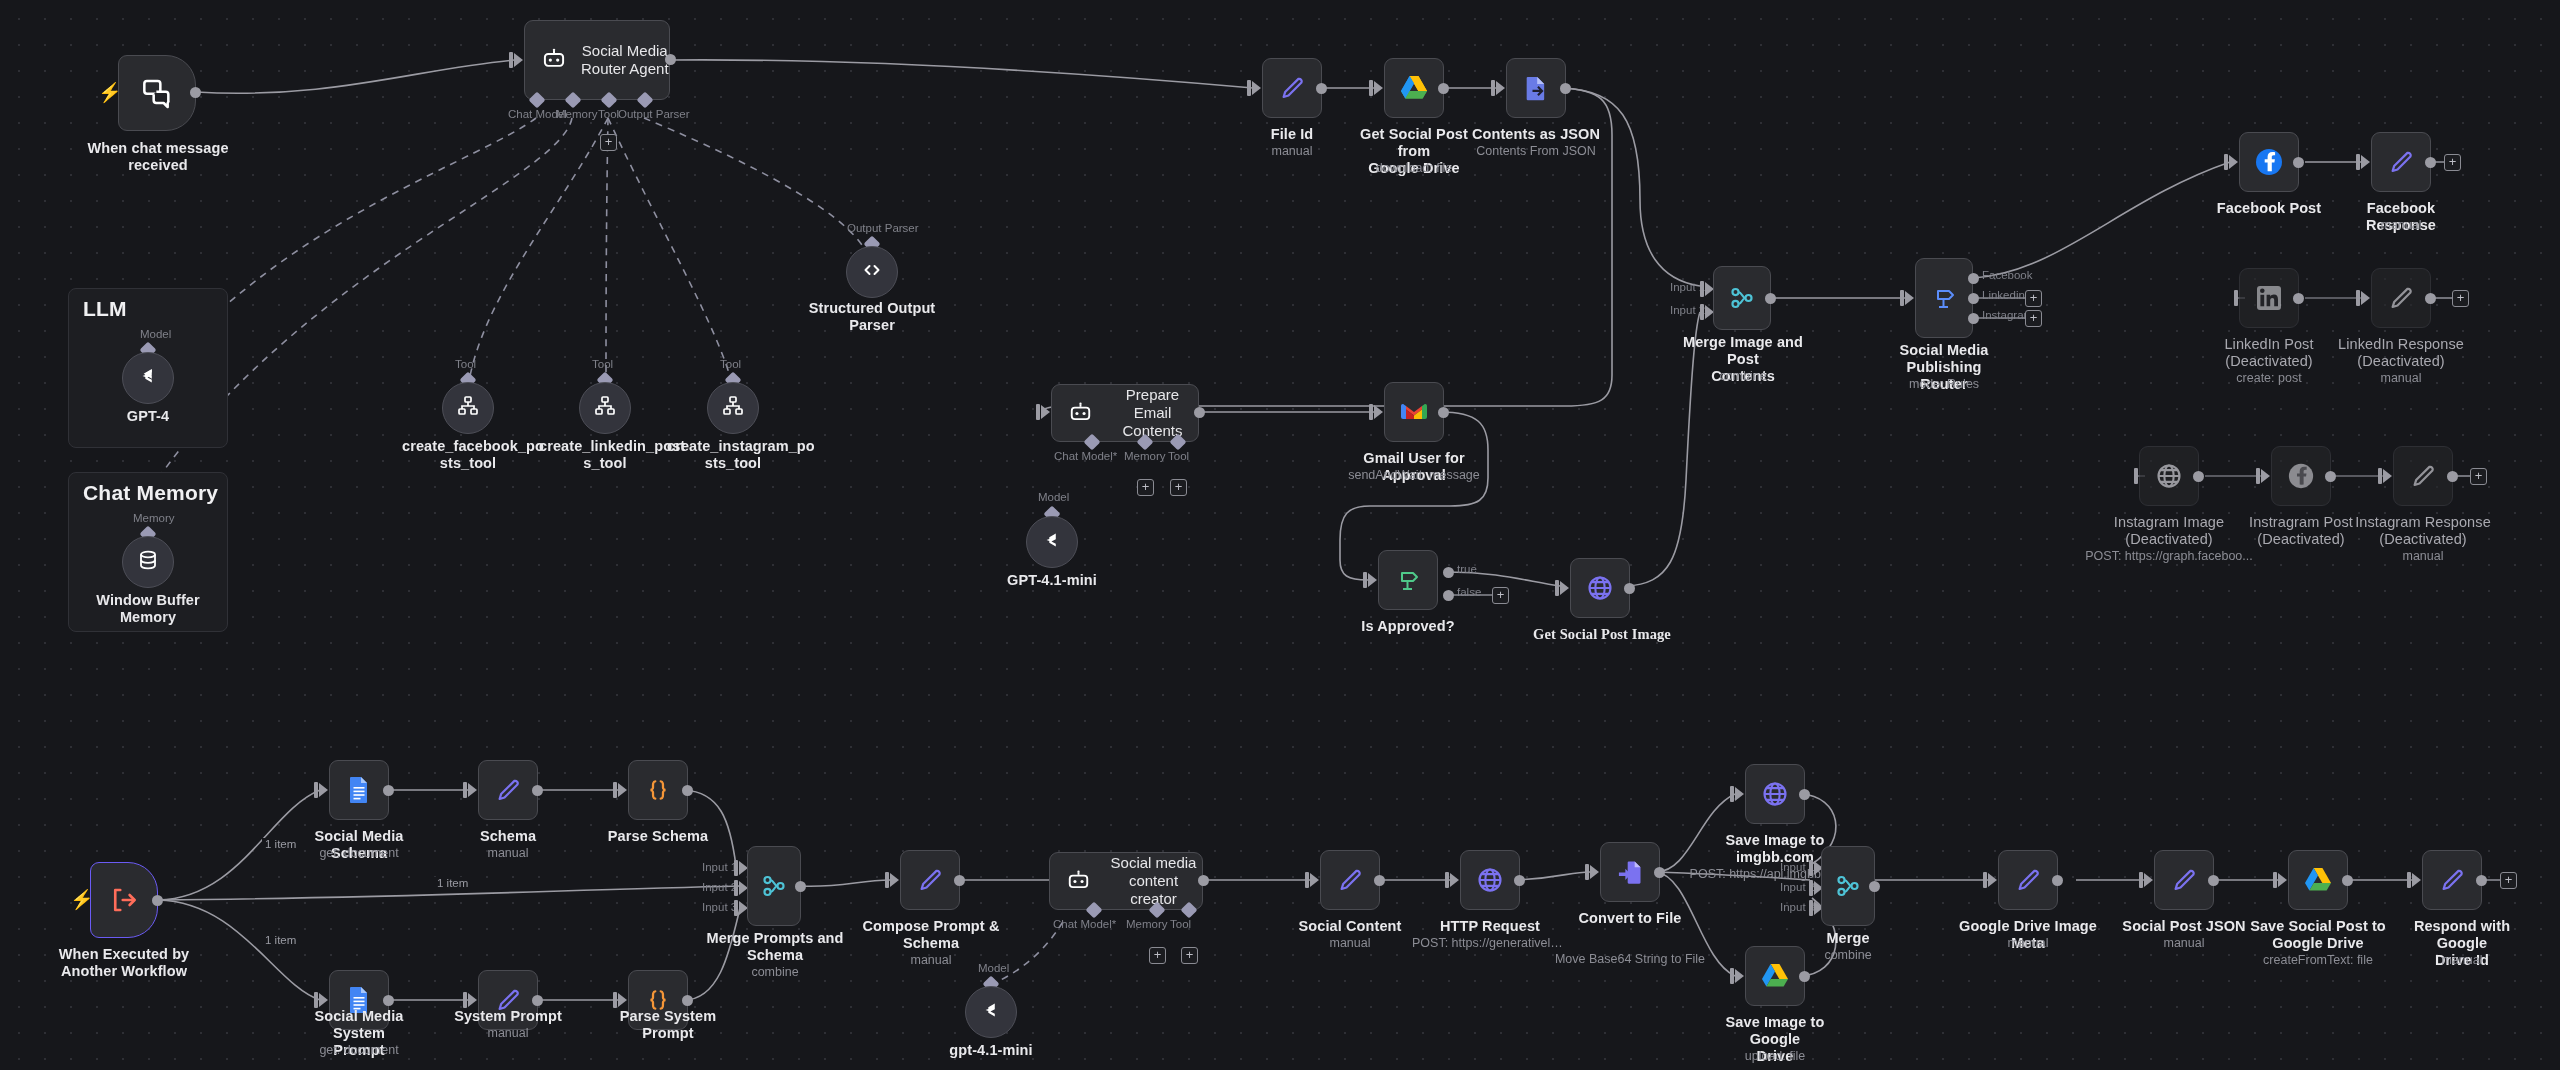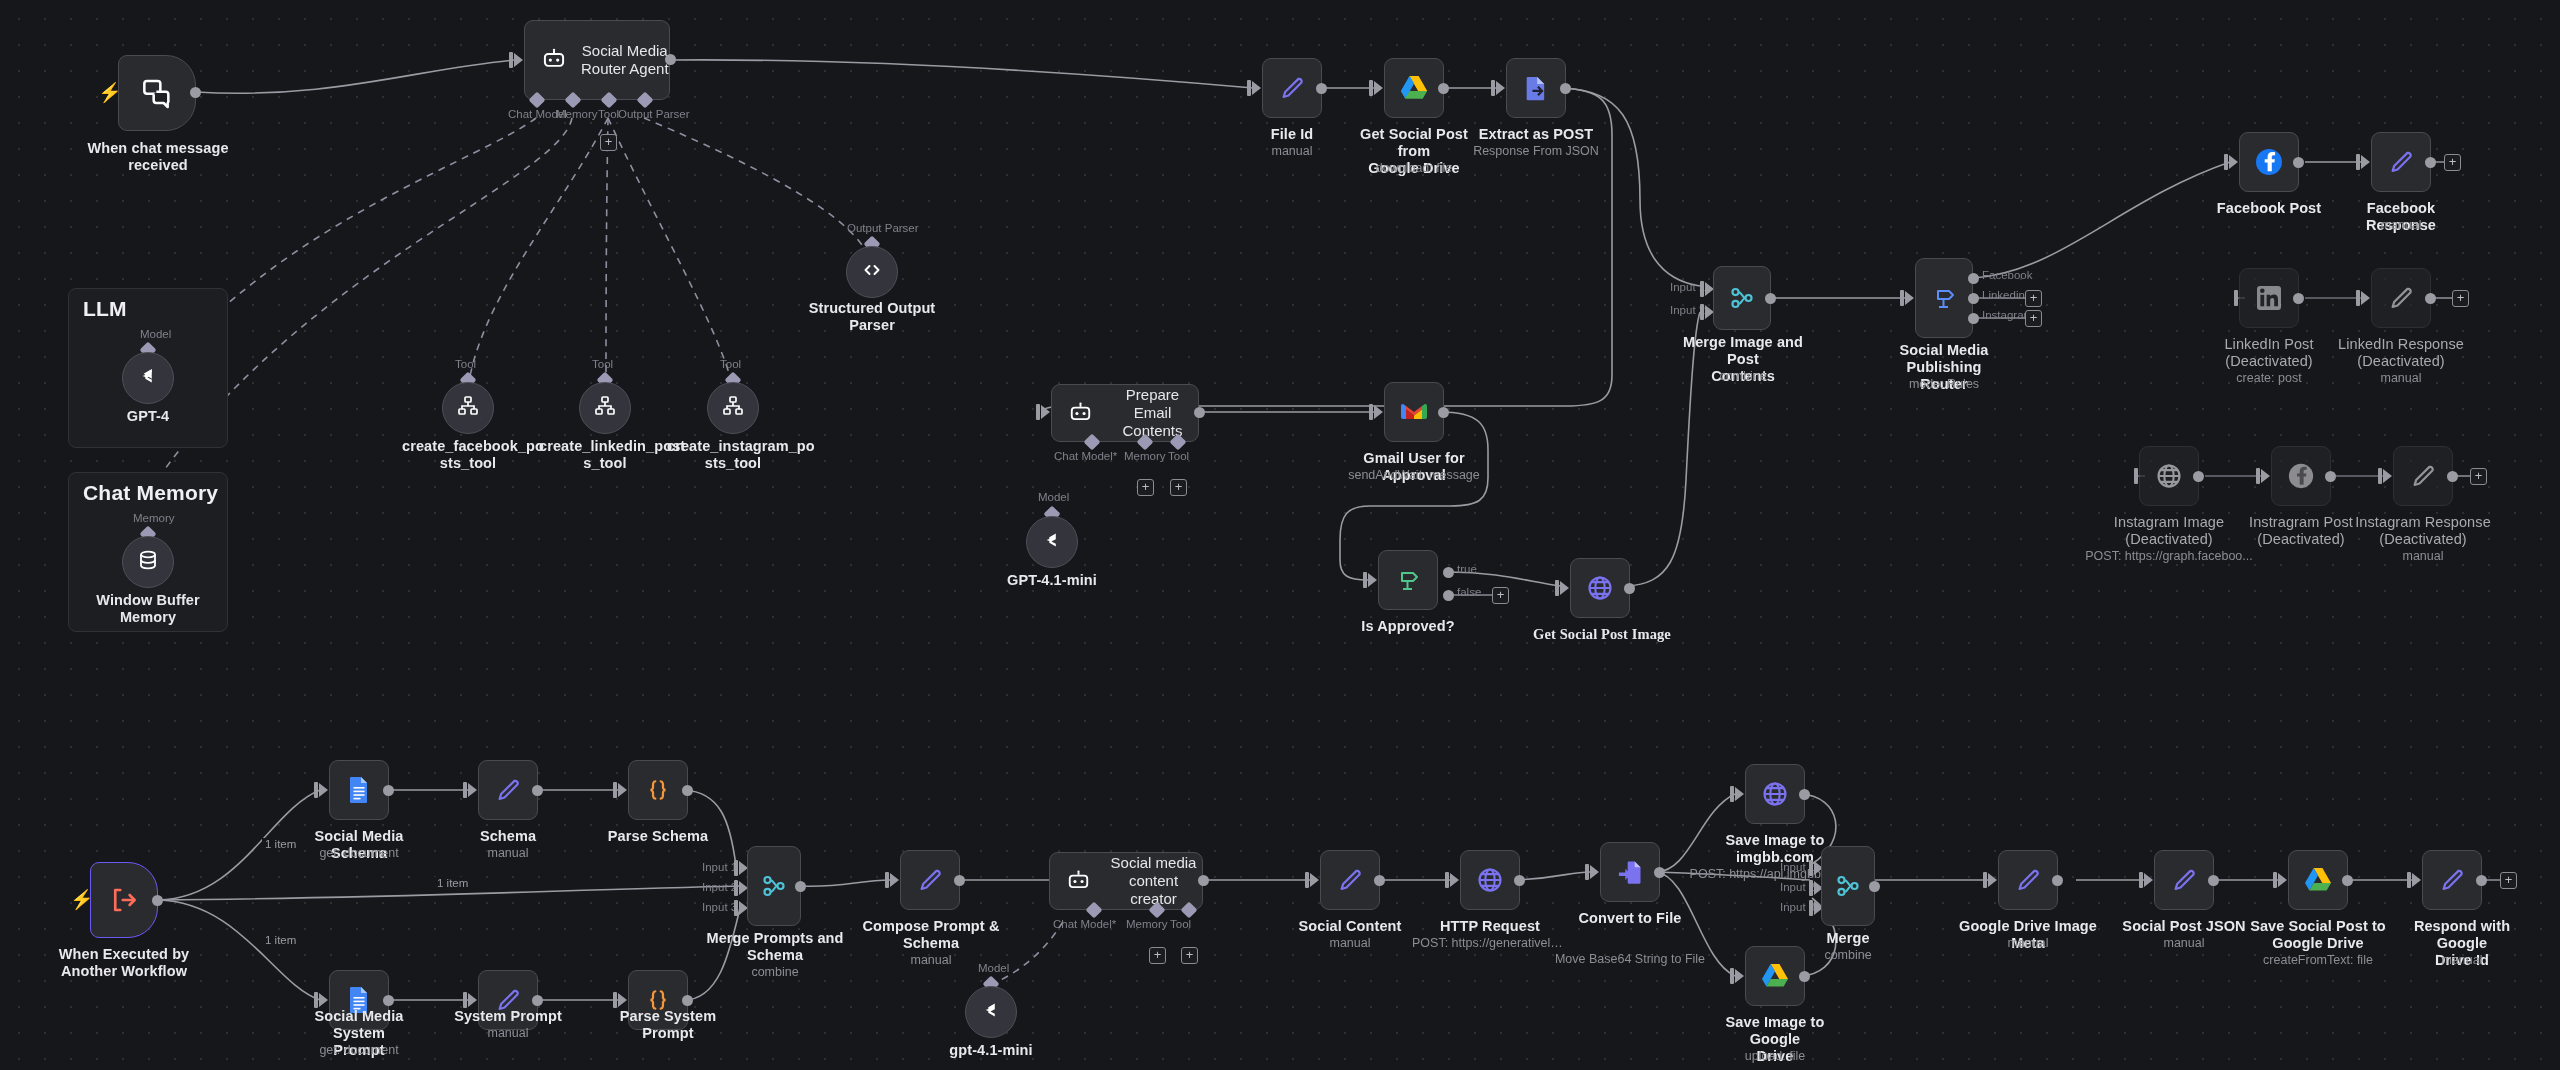--- a/index.html
+++ b/index.html
@@ -371,22 +371,22 @@
   <div class="node" style="left:1506px; top:58px; width:60px; height:60px;">
     <span class="nm-icon">
       <svg width="28" height="28" viewBox="0 0 24 24" fill="#6d7ff0">
         <path d="M5 2.5 h8 l6 6 v13 a1 1 0 0 1-1 1 H5 a1 1 0 0 1-1-1 V3.5 a1 1 0 0 1 1-1z" opacity=".95"></path>
         <path d="M13 2.5 v6 h6z" fill="#b6c0f9"></path>
         <path d="M9 13.5 h6 l-2-2 1.3-1.3 4.2 4.3-4.2 4.3-1.3-1.3 2-2 H9z" fill="#1f2030"></path>
       </svg>
     </span>
   </div>
   <div class="dot" style="left:1560px; top:83px;"></div>
-  <div class="caption" style="left:1466px; top:126px; width:140px;">Extract as POST</div>
-  <div class="subcaption" style="left:1466px; top:144px; width:140px;">Response From JSON</div>
+  <div class="caption" style="left:1466px; top:126px; width:140px;">Contents as JSON</div>
+  <div class="subcaption" style="left:1466px; top:144px; width:140px;">Contents From JSON</div>
 
   <div class="arrow-bar" style="left:1036px; top:404px;"></div>
   <div class="arrow-in" style="left:1041px; top:405px;"></div>
   <div class="node wide" style="left:1051px; top:384px; width:148px; height:58px;">
     <span class="nm-icon">
       <svg width="25" height="25" viewBox="0 0 24 24" fill="none" stroke="#fff" stroke-width="1.8" stroke-linejoin="round">
         <path d="M12 3.2 v2.4"></path>
           <circle cx="12" cy="2.6" r="1.1" fill="#fff" stroke="none"></circle>
         <rect x="3.6" y="6.4" width="16.8" height="11" rx="3"></rect>
         <circle cx="8.6" cy="12" r="1.5" fill="#fff" stroke="none"></circle>

